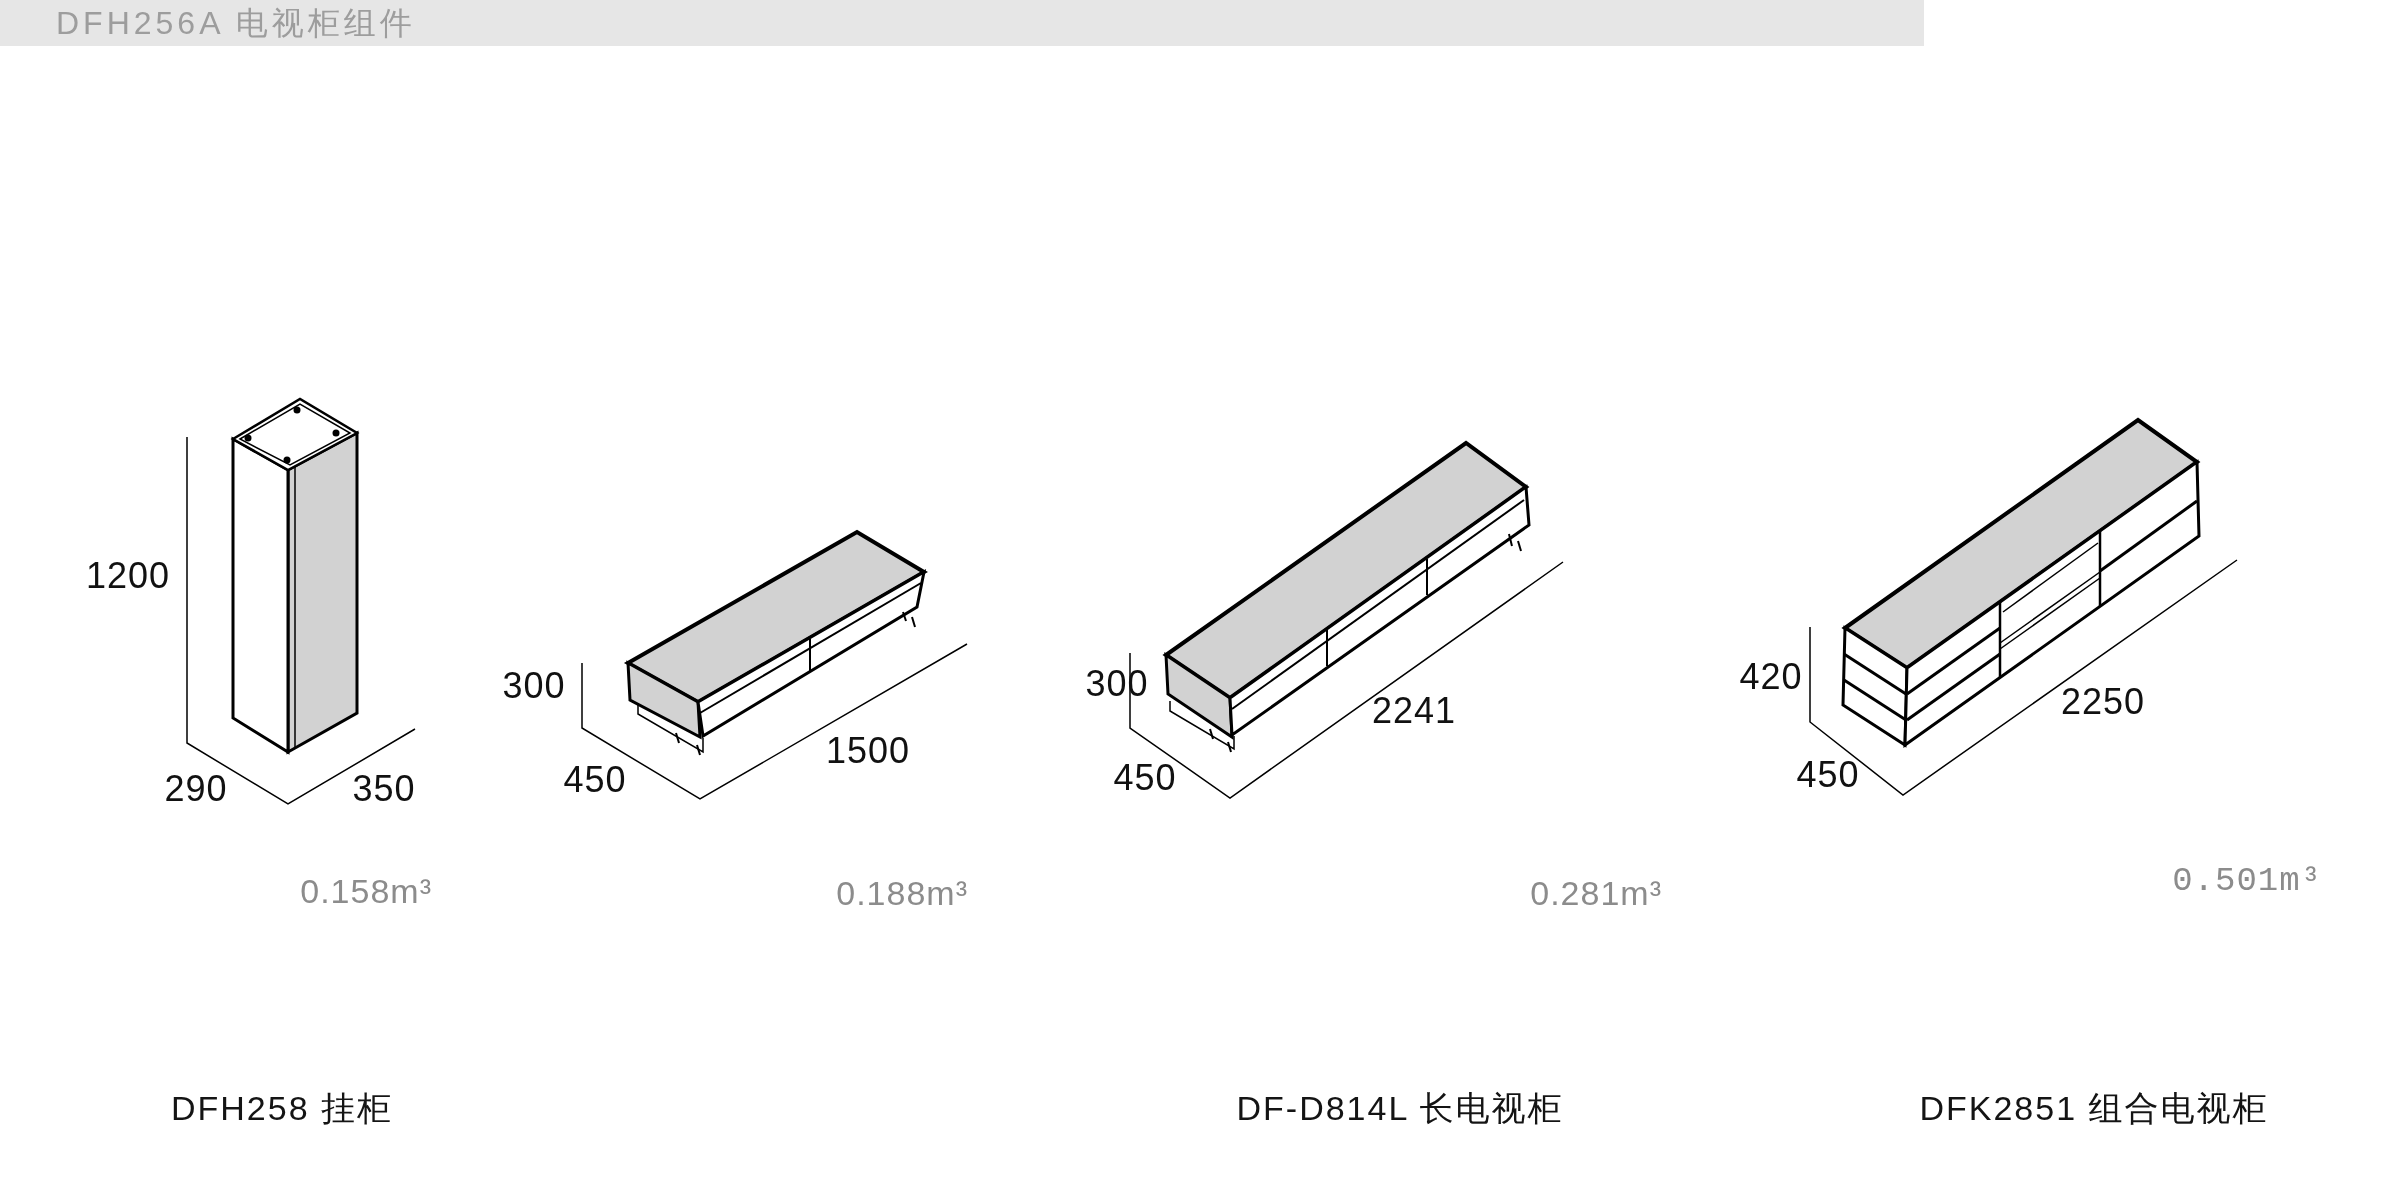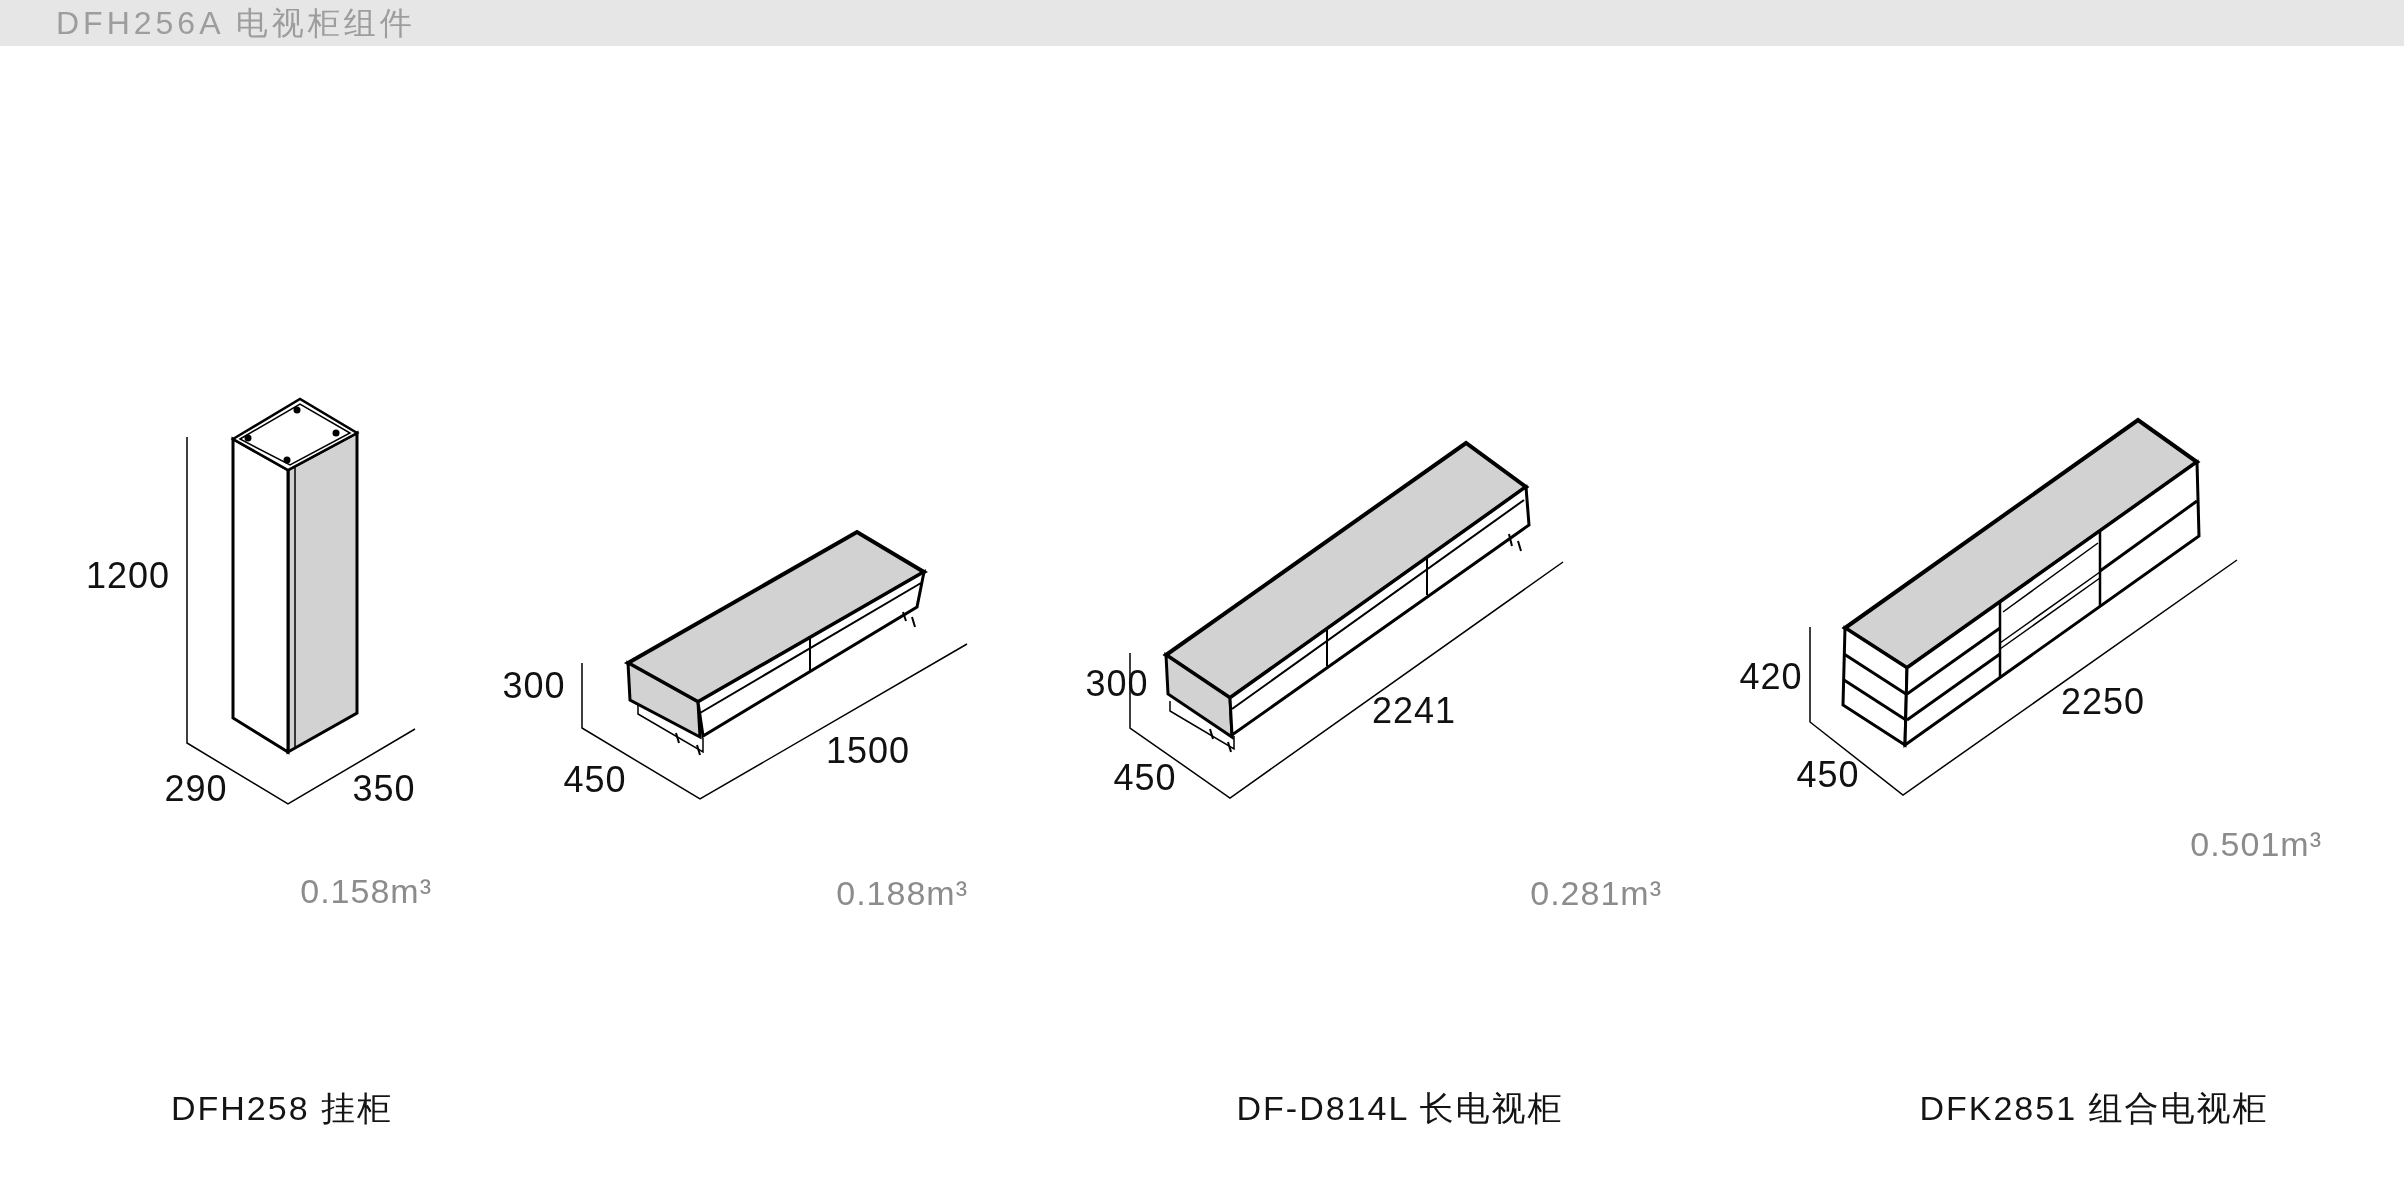--- a/index.html
+++ b/index.html
@@ -9,21 +9,21 @@
     --fill-gray:#d2d2d2;
     --volume-text:#8c8c8c;
     --label-text:#141414;
   }
   html,body{margin:0;padding:0;background:#fff;}
   .canvas{
     position:relative;width:2404px;height:1202px;background:#fff;overflow:hidden;
     font-family:"Liberation Sans", sans-serif;
   }
   .header-bar{
-    position:absolute;left:0;top:0;width:2404px;height:46px;
+    position:absolute;left:0;top:0;width:1924px;height:46px;
     background:var(--header-bg);
   }
   .header-title{
     position:absolute;left:56px;top:0;line-height:46px;
     font-size:32px;letter-spacing:4px;color:var(--header-text);
     white-space:nowrap;
   }
   .drawing-layer{position:absolute;left:0;top:0;}
   .item-group{position:absolute;left:0;top:0;width:2404px;height:1022px;pointer-events:none;padding-left:12px;}
   .dim{
@@ -141,17 +141,17 @@
     <span class="dim" style="left:1109px;top:759px;width:72px;">450</span>
     <span class="dim" style="left:1364px;top:692px;width:100px;">2241</span>
     <span class="vol" style="left:1502px;top:875px;width:160px;">0.281m³</span>
     <span class="plabel" style="left:1200px;top:1066px;width:400px;">DF-D814L 长电视柜</span>
   </div>
 
   <div class="item-group">
     <span class="dim" style="left:1735px;top:658px;width:72px;">420</span>
     <span class="dim" style="left:1792px;top:756px;width:72px;">450</span>
     <span class="dim" style="left:2053px;top:683px;width:100px;">2250</span>
-    <span class="vol" style="left:2162px;top:826px;width:160px;">0.501m³</span>
+    <span class="vol" style="left:2162px;top:863px;width:160px;font-family:Liberation Mono, monospace;">0.501m³</span>
     <span class="plabel" style="left:1894px;top:1066px;width:400px;">DFK2851 组合电视柜</span>
   </div>
 
 </div>
 
 </body></html>

